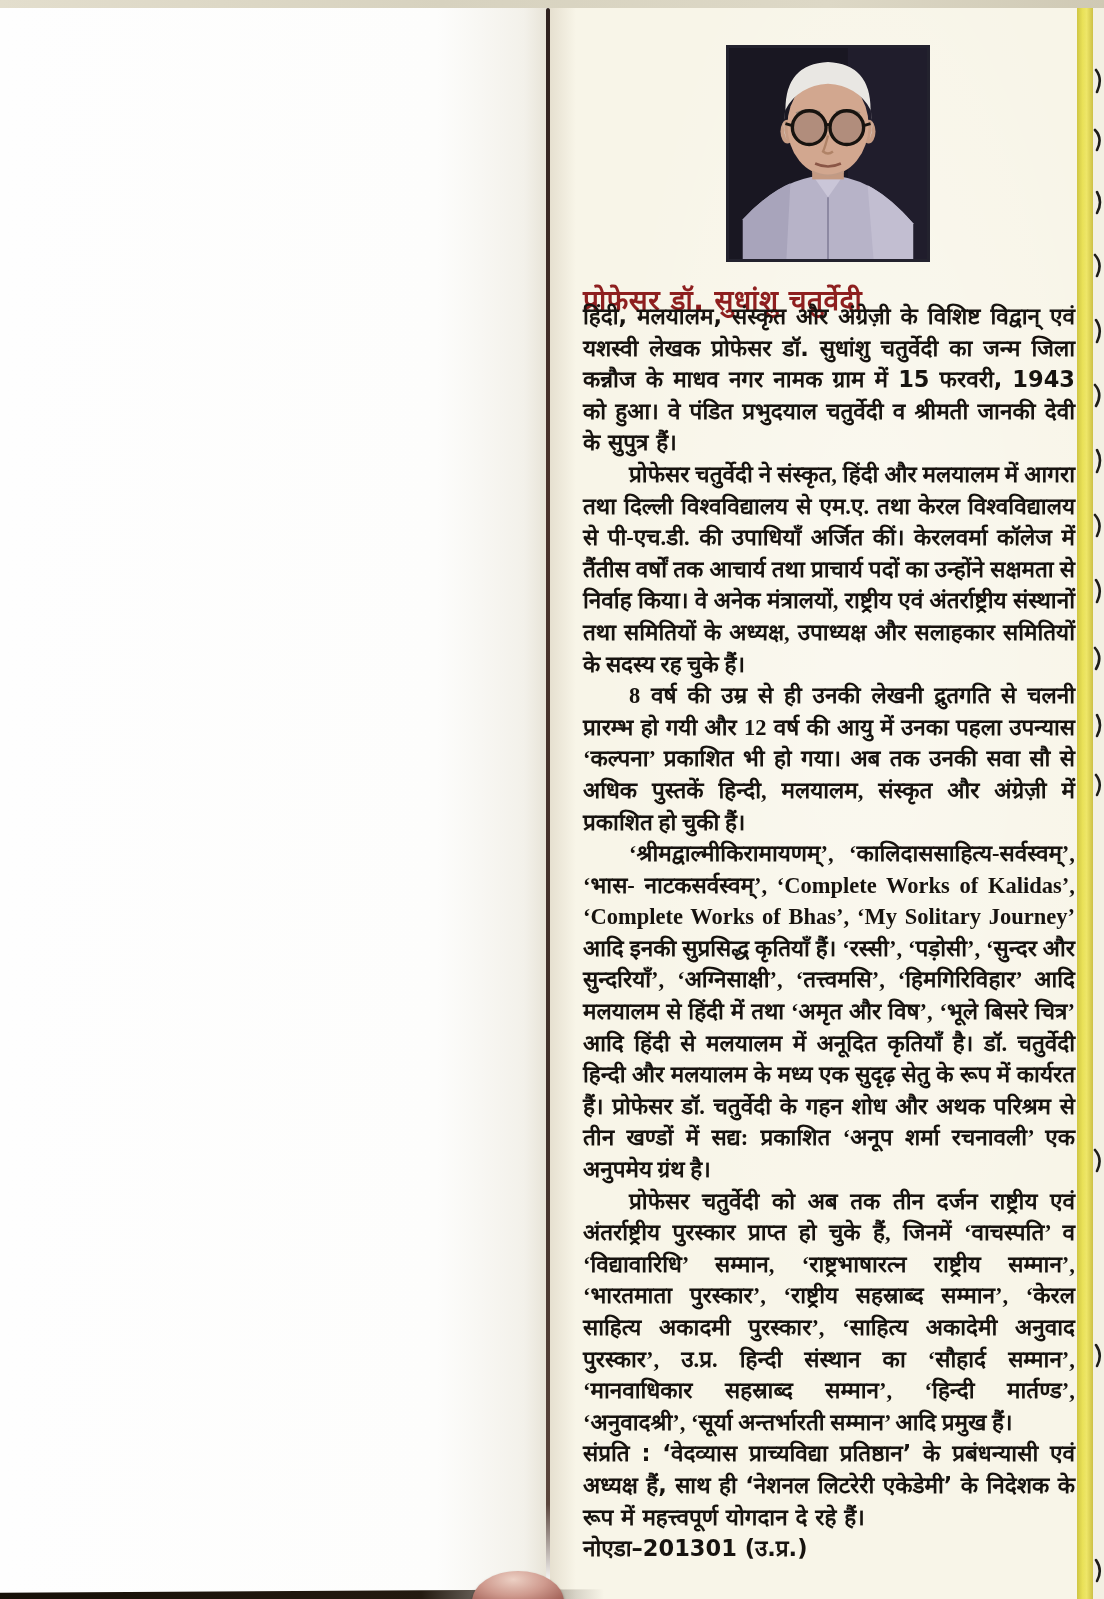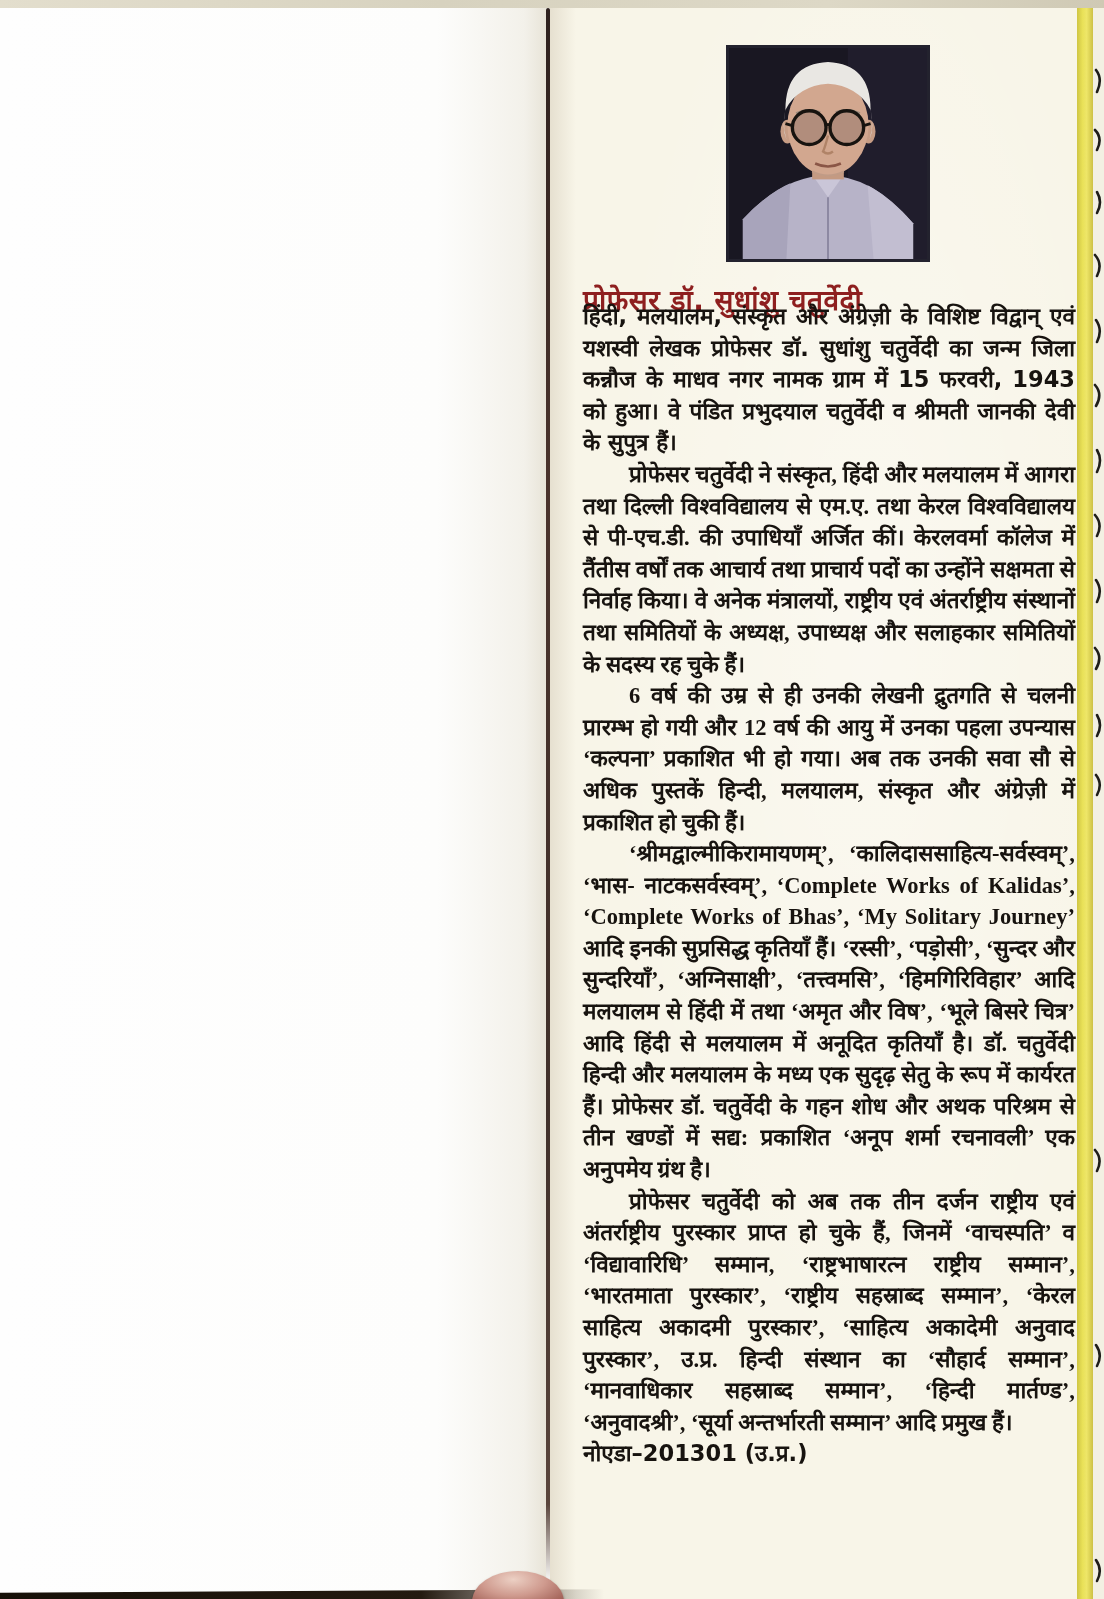--- a/index.html
+++ b/index.html
@@ -127,23 +127,24 @@
       <path d="M87 116 Q100 122 113 116" stroke="#8a5646" stroke-width="2.6" fill="none"></path>
       <path d="M84 124 Q100 132 116 124" stroke="#c09b86" stroke-width="2" fill="none"></path>
     </svg>
   </div>
 
   <h1 class="title">प्रोफेसर डॉ. सुधांशु चतुर्वेदी</h1>
 
   <div class="body">
     <p class="p">हिंदी, मलयालम, संस्कृत और अंग्रेज़ी के विशिष्ट विद्वान् एवं यशस्वी लेखक प्रोफेसर डॉ. सुधांशु चतुर्वेदी का जन्म जिला कन्नौज के माधव नगर नामक ग्राम में 15 फरवरी, 1943 को हुआ। वे पंडित प्रभुदयाल चतुर्वेदी व श्रीमती जानकी देवी के सुपुत्र हैं।</p>
     <p class="p indent">प्रोफेसर चतुर्वेदी ने संस्कृत, हिंदी और मलयालम में आगरा तथा दिल्ली विश्वविद्यालय से एम.ए. तथा केरल विश्वविद्यालय से पी-एच.डी. की उपाधियाँ अर्जित कीं। केरलवर्मा कॉलेज में तैंतीस वर्षों तक आचार्य तथा प्राचार्य पदों का उन्होंने सक्षमता से निर्वाह किया। वे अनेक मंत्रालयों, राष्ट्रीय एवं अंतर्राष्ट्रीय संस्थानों तथा समितियों के अध्यक्ष, उपाध्यक्ष और सलाहकार समितियों के सदस्य रह चुके हैं।</p>
-    <p class="p indent">6 वर्ष की उम्र से ही उनकी लेखनी द्रुतगति से चलनी प्रारम्भ हो गयी और 12 वर्ष की आयु में उनका पहला उपन्यास ‘कल्पना’ प्रकाशित भी हो गया। अब तक उनकी सवा सौ से अधिक पुस्तकें हिन्दी, मलयालम, संस्कृत और अंग्रेज़ी में प्रकाशित हो चुकी हैं।</p>
+    <p class="p indent">8 वर्ष की उम्र से ही उनकी लेखनी द्रुतगति से चलनी प्रारम्भ हो गयी और 12 वर्ष की आयु में उनका पहला उपन्यास ‘कल्पना’ प्रकाशित भी हो गया। अब तक उनकी सवा सौ से अधिक पुस्तकें हिन्दी, मलयालम, संस्कृत और अंग्रेज़ी में प्रकाशित हो चुकी हैं।</p>
     <p class="p indent">‘श्रीमद्वाल्मीकिरामायणम्’, ‘कालिदाससाहित्य-सर्वस्वम्’, ‘भास- नाटकसर्वस्वम्’, ‘Complete Works of Kalidas’, ‘Complete Works of Bhas’, ‘My Solitary Journey’ आदि इनकी सुप्रसिद्ध कृतियाँ हैं। ‘रस्सी’, ‘पड़ोसी’, ‘सुन्दर और सुन्दरियाँ’, ‘अग्निसाक्षी’, ‘तत्त्वमसि’, ‘हिमगिरिविहार’ आदि मलयालम से हिंदी में तथा ‘अमृत और विष’, ‘भूले बिसरे चित्र’ आदि हिंदी से मलयालम में अनूदित कृतियाँ है। डॉ. चतुर्वेदी हिन्दी और मलयालम के मध्य एक सुदृढ़ सेतु के रूप में कार्यरत हैं। प्रोफेसर डॉ. चतुर्वेदी के गहन शोध और अथक परिश्रम से तीन खण्डों में सद्य: प्रकाशित ‘अनूप शर्मा रचनावली’ एक अनुपमेय ग्रंथ है।</p>
     <p class="p indent">प्रोफेसर चतुर्वेदी को अब तक तीन दर्जन राष्ट्रीय एवं अंतर्राष्ट्रीय पुरस्कार प्राप्त हो चुके हैं, जिनमें ‘वाचस्पति’ व ‘विद्यावारिधि’ सम्मान, ‘राष्ट्रभाषारत्न राष्ट्रीय सम्मान’, ‘भारतमाता पुरस्कार’, ‘राष्ट्रीय सहस्राब्द सम्मान’, ‘केरल साहित्य अकादमी पुरस्कार’, ‘साहित्य अकादेमी अनुवाद पुरस्कार’, उ.प्र. हिन्दी संस्थान का ‘सौहार्द सम्मान’, ‘मानवाधिकार सहस्राब्द सम्मान’, ‘हिन्दी मार्तण्ड’, ‘अनुवादश्री’, ‘सूर्या अन्तर्भारती सम्मान’ आदि प्रमुख हैं।</p>
+    <p class="p"><span class="lead">संप्रति :</span> <span>‘वेदव्यास प्राच्यविद्या प्रतिष्ठान’ के प्रबंधन्यासी एवं अध्यक्ष हैं, साथ ही ‘नेशनल लिटरेरी एकेडेमी’ के निदेशक के रूप में महत्त्वपूर्ण योगदान दे रहे हैं।</span></p>
     <p class="p">नोएडा–201301 (उ.प्र.)</p>
 
   </div>
 
   <div class="bottom-strip"></div>
   <div class="fingertip"></div>
 
 </div>
 
 </body></html>

